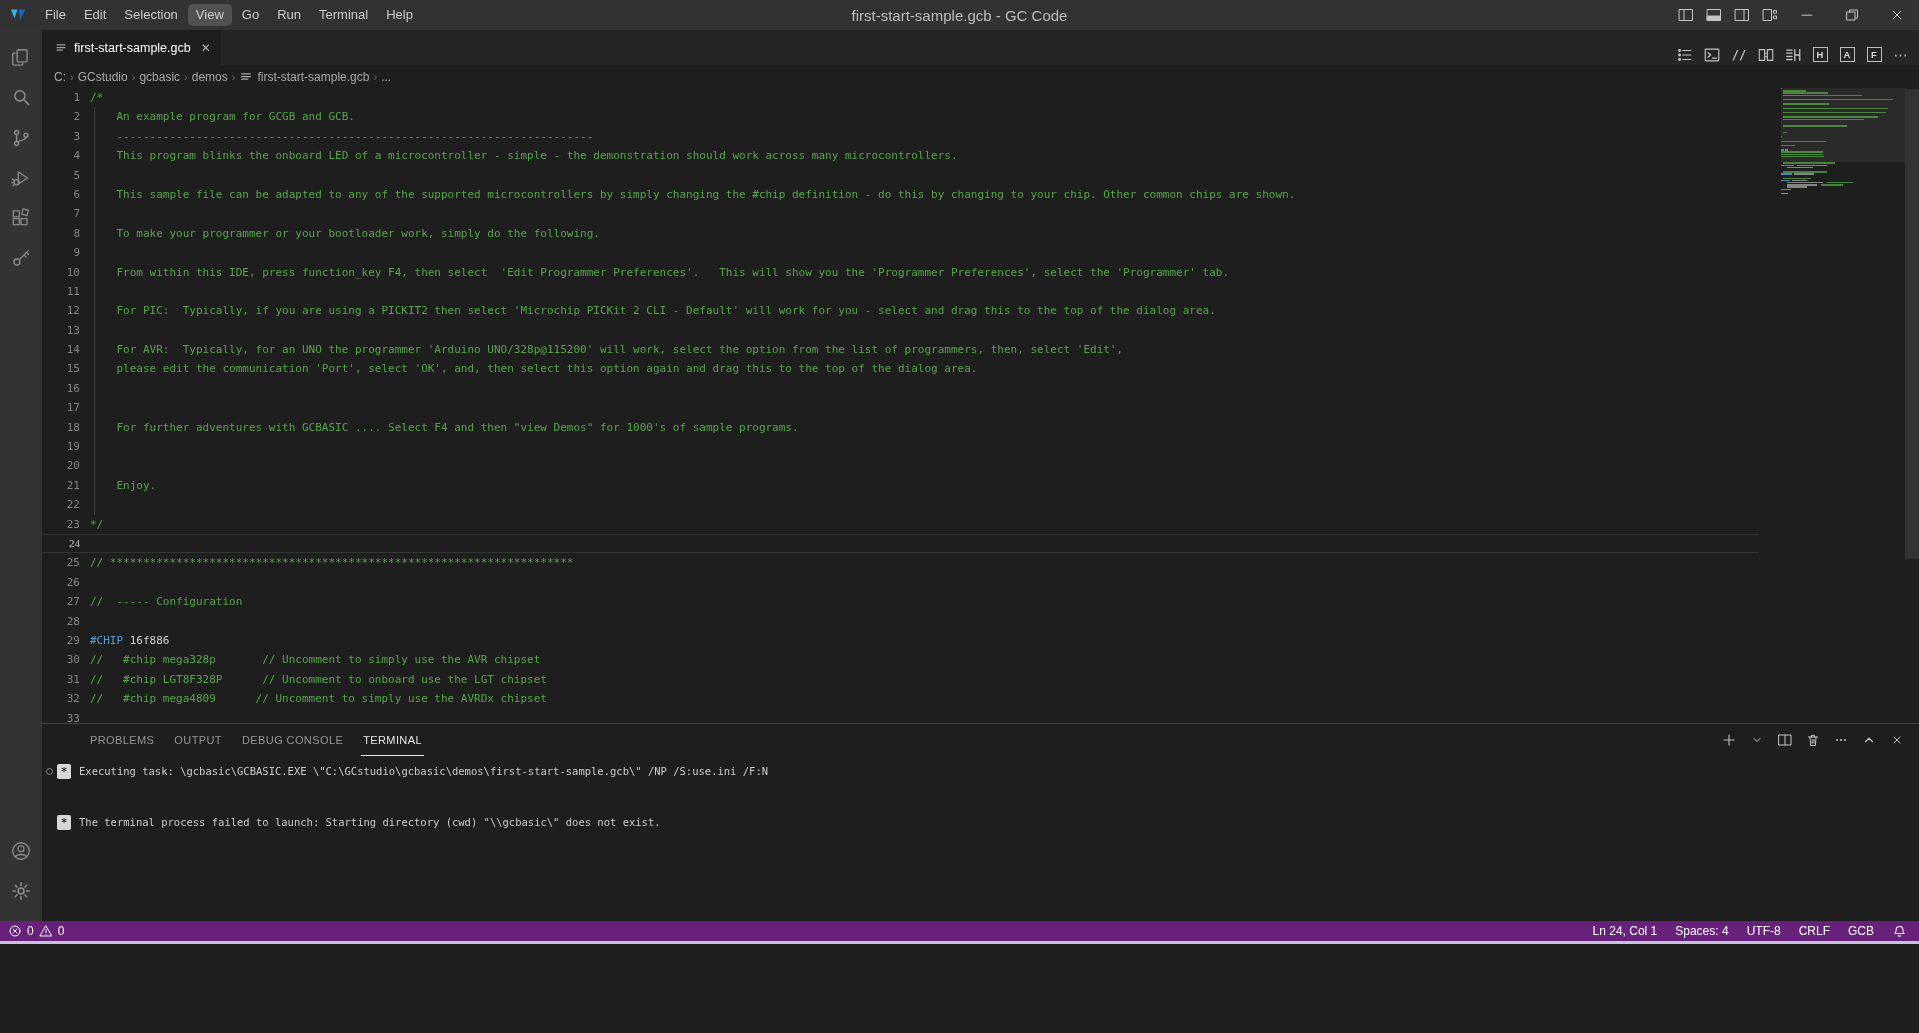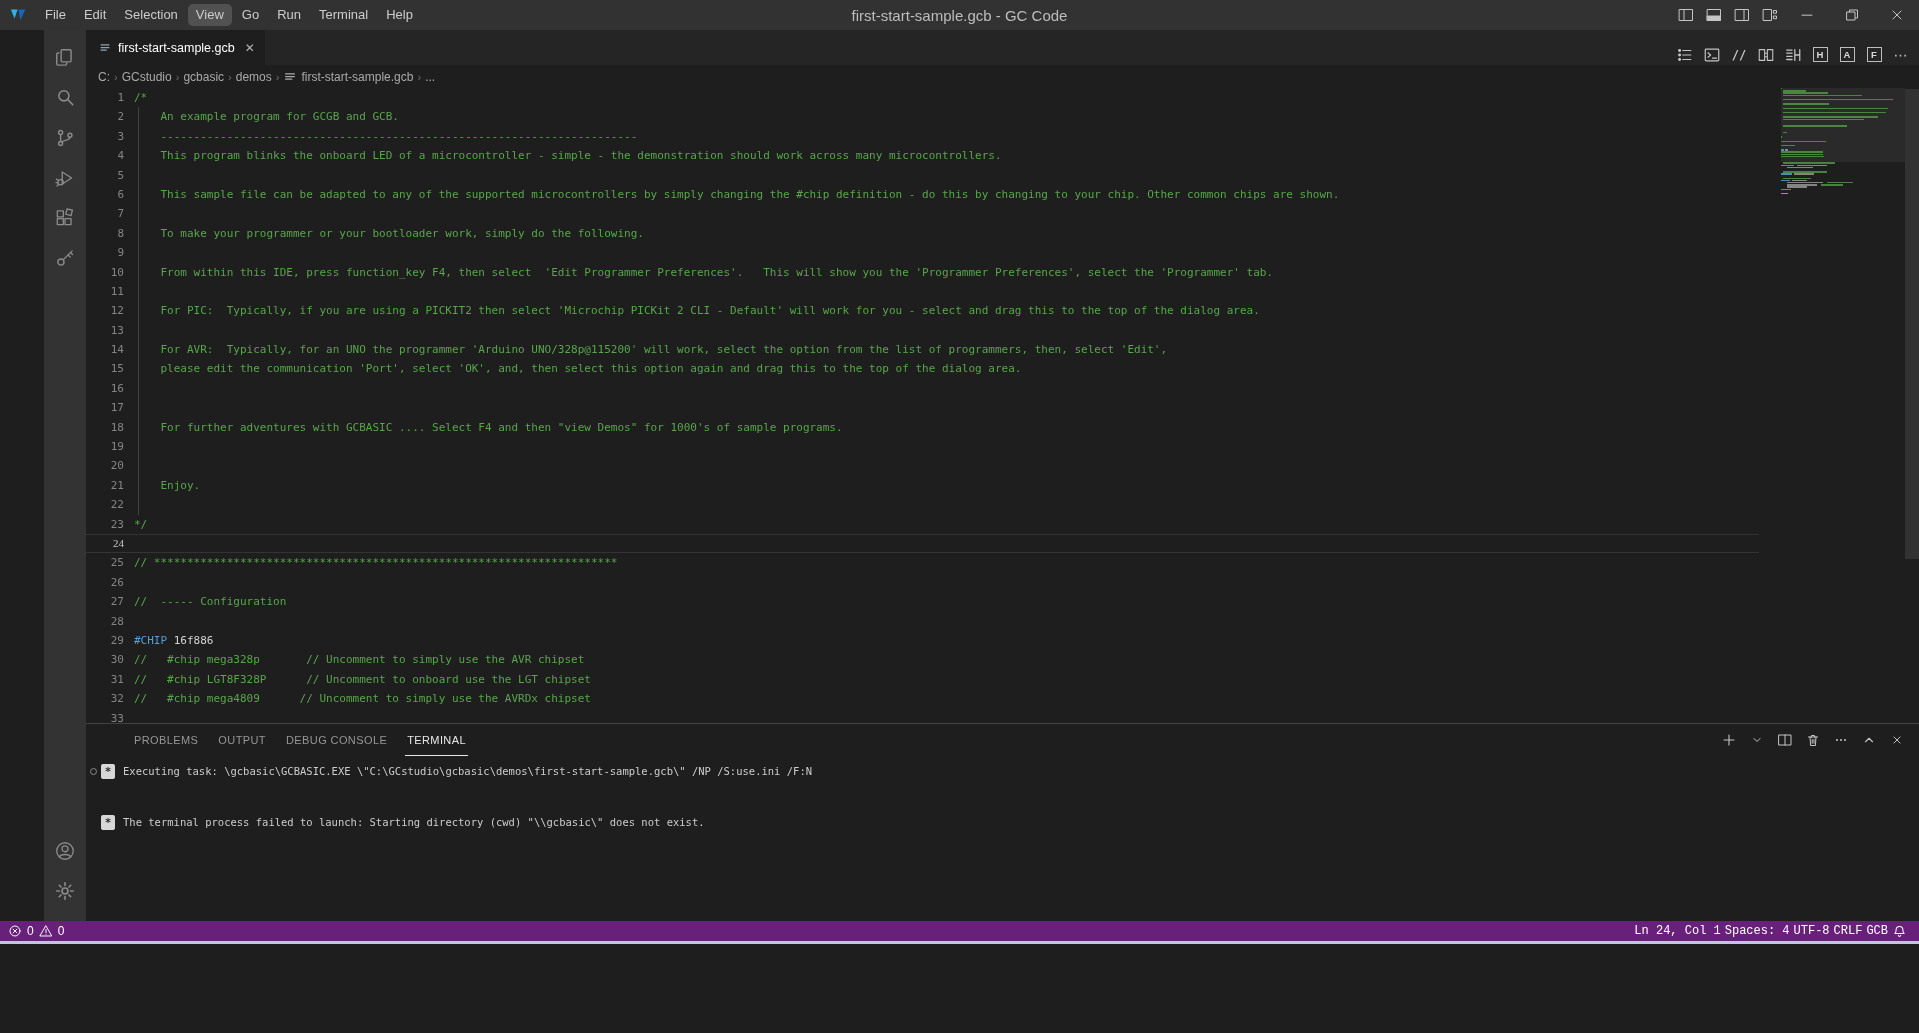--- a/index.html
+++ b/index.html
@@ -14,21 +14,21 @@
   .menu-item { padding:0 8px; height:22px; line-height:22px; border-radius:5px; margin:0 1px;
                color:#cccccc; cursor:default; }
   .menu-item.active { background:#515151; }
   .titlebar-center { position:absolute; left:0; right:0; text-align:center; font-size:15px;
                      color:#bdbdbd; pointer-events:none; }
   .titlebar-right { margin-left:auto; display:flex; align-items:center; height:100%; z-index:2; }
   .win-icon { width:28px; height:30px; display:flex; align-items:center; justify-content:center; color:#c5c5c5; }
   .win-icon.sys { width:45px; }
 
   
-  .body { position:absolute; top:30px; left:0; right:0; bottom:23px; display:flex;padding-left:44px; }
+  .body { position:absolute; top:30px; left:0; right:0; bottom:23px; display:flex; }
 
   .activitybar { width:42px; background:#333333; display:flex; flex-direction:column; align-items:center;
                  padding-top:8px; flex:none; }
   .ab-icon { width:42px; height:40px; display:flex; align-items:center; justify-content:center; color:#8b8b8b; }
   .ab-bottom { margin-top:auto; margin-bottom:10px; display:flex; flex-direction:column; align-items:center; }
 
   .main { flex:1; display:flex; flex-direction:column; min-width:0; }
 
   
   .tabbar { height:35px; background:#252526; display:flex; align-items:stretch; position:relative; flex:none; }
@@ -83,21 +83,21 @@
   .t-circ { width:7px; height:7px; border:1px solid #8a8a8a; border-radius:50%; margin-left:2px; }
   .t-badge { width:14px; height:15px; background:#d7d7d7; color:#2b2b2b; border-radius:2px; flex:none;
              font:bold 11px/16px "DejaVu Sans Mono", monospace; text-align:center; margin-right:8px; }
   .t-badge.hidden, .t-gutter.empty { visibility:hidden; }
 
   
   .statusbar { position:absolute; left:0; right:0; bottom:3px; height:20px; display:flex; align-items:center;
                color:#ffffff; font-size:12px; padding:0 12px 0 8px; z-index:30; }
   .sb-left { display:flex; align-items:center; gap:10px; }
   .sb-item { display:flex; align-items:center; gap:4px; }
-  .sb-right { margin-left:auto; display:flex; align-items:center; gap:4px;font-family:Liberation Mono, monospace; }
+  .sb-right { margin-left:auto; display:flex; align-items:center; gap:18px; }
   .bottomstrip { position:absolute; left:0; right:0; bottom:0; height:3px; z-index:30; }
 
   svg { display:block; }
 </style>
 </head>
 <body>
 
 <div class="window">
 
   <div class="titlebar">

